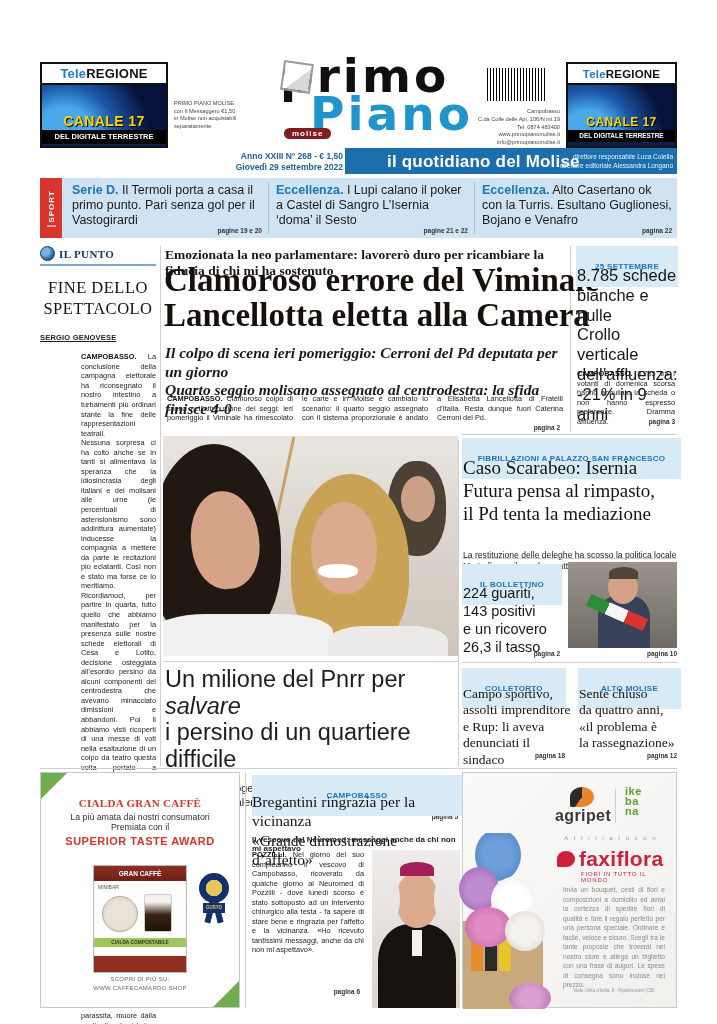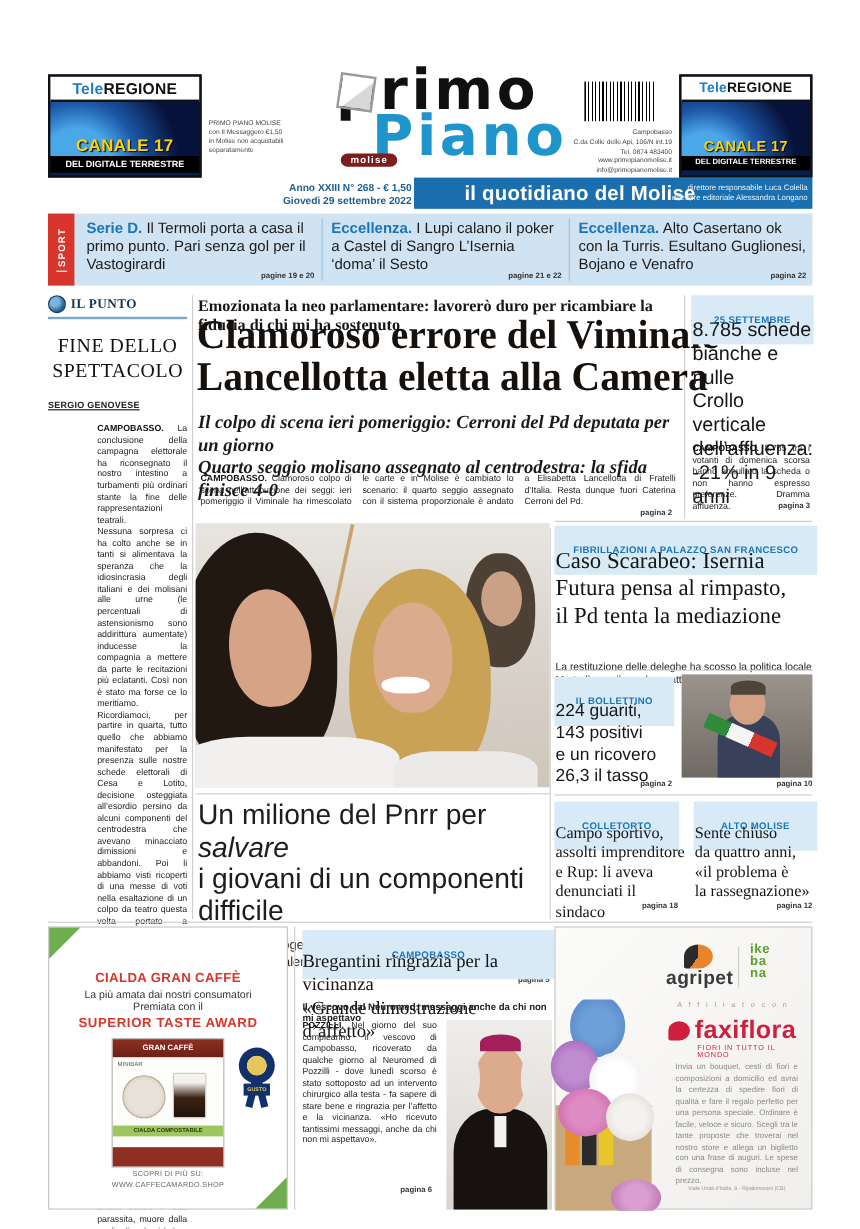--- a/index.html
+++ b/index.html
@@ -215,21 +215,21 @@
     <div class="abs" style="left:155px;top:128px;width:40px;height:14px;border-radius:45%;background:#fff;"></div>
     <div class="abs" style="left:-10px;top:178px;width:180px;height:60px;border-radius:30%;background:#f2f0ee;"></div>
     <div class="abs" style="left:165px;top:190px;width:120px;height:50px;border-radius:30%;background:#eceae8;"></div>
   </div>
 
   <div class="abs hrule" style="left:163px;top:661px;width:295px;"></div>
 
   <div class="abs" style="left:165px;top:666px;width:293px;">
     <div style="font-size:23.5px;line-height:1.13;color:#1d1d1d;">
       <span>Un milione del Pnrr per </span><span style="font-style:italic;">salvare</span>
-      <div>i giovani di un componenti difficile</div>
+      <div>i persino di un quartiere difficile</div>
     </div>
     <div class="pre" style="font-size:10.8px;color:#2a2a2a;margin-top:9px;line-height:1.3;">Finanziato il progetto dell’amministrazione di Campobasso:
 l’impianto polivalente sarà realizzato a Fontanavecchia</div>
     <div class="pageref" style="margin-top:4px;">pagina 5</div>
   </div>
 
   <div class="abs label-box" style="left:576px;top:246px;width:98px;">25 SETTEMBRE</div>
   <div class="abs railhead-sans pre" style="left:577px;top:266px;width:100px;">8.785 schede
 bianche e nulle
 Crollo verticale
@@ -281,21 +281,21 @@
 «il problema è
 la rassegnazione»</div>
   <div class="abs pageref" style="left:617px;top:752px;width:60px;">pagina 12</div>
 
   <div class="abs hrule" style="left:40px;top:768px;width:637px;"></div>
   <div class="abs vrule" style="left:245px;top:772px;height:236px;"></div>
 
   <div class="abs adbox" style="left:40px;top:772px;width:200px;height:236px;">
     <div class="corner" style="left:0;top:0;border-top:26px solid #6fae4e;border-right:26px solid transparent;"></div>
     <div class="corner" style="right:0;bottom:0;border-bottom:26px solid #6fae4e;border-left:26px solid transparent;"></div>
-    <div class="coffee-title" style="margin-top:36px;">CIALDA GRAN CAFFÈ</div>
+    <div class="coffee-title" style="margin-top:24px;font-family:Liberation Serif, serif;">CIALDA GRAN CAFFÈ</div>
     <div class="coffee-line" style="margin-top:3px;">La più amata dai nostri consumatori</div>
     <div class="coffee-line">Premiata con il</div>
     <div class="coffee-award" style="margin-top:3px;">SUPERIOR TASTE AWARD</div>
 
     <div class="abs" style="left:52px;top:92px;width:92px;height:106px;border:1px solid #bbb;background:#fdfdfb;">
       <div style="background:linear-gradient(180deg,#8e2f22,#6e1f16);color:#fff;font-size:6.5px;font-weight:bold;text-align:center;padding:4px 0;">GRAN CAFFÈ</div>
       <div style="font-size:5px;color:#555;padding:3px 4px 0;">MINIBAR</div>
       <div class="abs" style="left:8px;top:30px;width:34px;height:34px;border-radius:50%;background:radial-gradient(circle,#e9e2d8 55%,#cfc4b4);border:1px solid #b9ab97;"></div>
       <div class="abs" style="left:50px;top:28px;width:26px;height:36px;background:linear-gradient(180deg,#f4f1ec 20%,#3a2214 55%,#20120a);border:1px solid #ccc;border-radius:2px;"></div>
       <div class="abs" style="left:0;top:72px;width:100%;background:#9ec65e;color:#2c3a14;font-size:4.8px;font-weight:bold;text-align:center;padding:2px 0;">CIALDA COMPOSTABILE</div>

